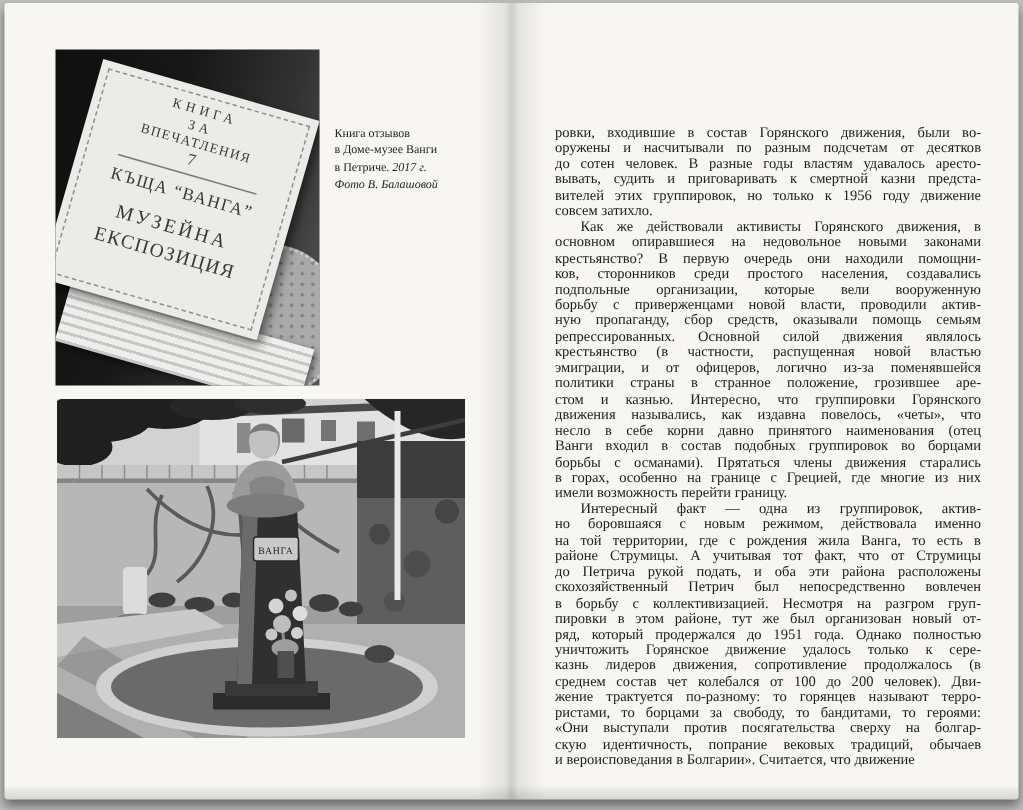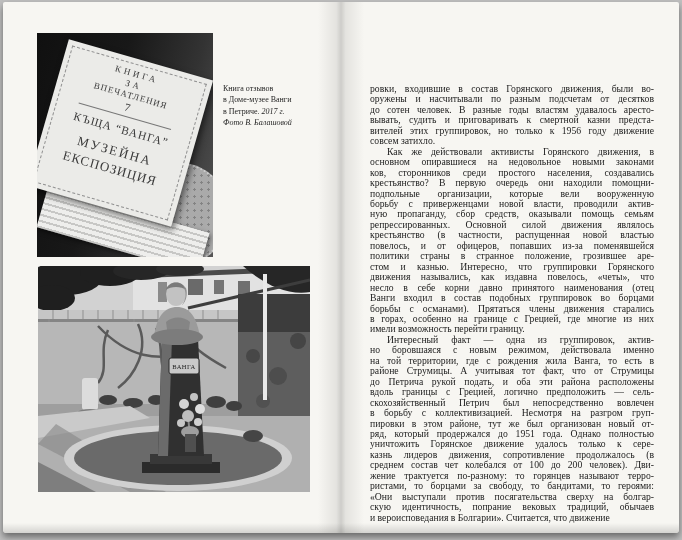--- a/index.html
+++ b/index.html
@@ -205,42 +205,41 @@
     <div class="page right">
       <div class="text-col">
           <div class="tline">ровки, входившие в состав Горянского движения, были во-</div>
           <div class="tline">оружены и насчитывали по разным подсчетам от десятков</div>
           <div class="tline">до сотен человек. В разные годы властям удавалось аресто-</div>
           <div class="tline">вывать, судить и приговаривать к смертной казни предста-</div>
           <div class="tline">вителей этих группировок, но только к 1956 году движение</div>
           <div class="tline plast">совсем затихло.</div>
           <div class="tline pind">Как же действовали активисты Горянского движения, в</div>
           <div class="tline">основном опиравшиеся на недовольное новыми законами</div>
+          <div class="tline">крестьянство? В первую очередь они находили помощни-</div>
           <div class="tline">ков, сторонников среди простого населения, создавались</div>
-          <div class="tline">крестьянство? В первую очередь они находили помощни-</div>
           <div class="tline">подпольные организации, которые вели вооруженную</div>
           <div class="tline">борьбу с приверженцами новой власти, проводили актив-</div>
           <div class="tline">ную пропаганду, сбор средств, оказывали помощь семьям</div>
           <div class="tline">репрессированных. Основной силой движения являлось</div>
           <div class="tline">крестьянство (в частности, распущенная новой властью</div>
-          <div class="tline">повелось, и от офицеров, попавших из-за поменявшейся</div>
+          <div class="tline">эмиграции, и от офицеров, логично из-за поменявшейся</div>
           <div class="tline">политики страны в странное положение, грозившее аре-</div>
           <div class="tline">стом и казнью. Интересно, что группировки Горянского</div>
           <div class="tline">движения назывались, как издавна повелось, «четы», что</div>
           <div class="tline">несло в себе корни давно принятого наименования (отец</div>
           <div class="tline">Ванги входил в состав подобных группировок во борцами</div>
           <div class="tline">борьбы с османами). Прятаться члены движения старались</div>
           <div class="tline">в горах, особенно на границе с Грецией, где многие из них</div>
           <div class="tline plast">имели возможность перейти границу.</div>
           <div class="tline pind">Интересный факт — одна из группировок, актив-</div>
           <div class="tline">но боровшаяся с новым режимом, действовала именно</div>
           <div class="tline">на той территории, где с рождения жила Ванга, то есть в</div>
           <div class="tline">районе Струмицы. А учитывая тот факт, что от Струмицы</div>
           <div class="tline">до Петрича рукой подать, и оба эти района расположены</div>
-          <div class="tline">вдоль границы с Грецией, логично предположить — сель-</div>
           <div class="tline">скохозяйственный Петрич был непосредственно вовлечен</div>
           <div class="tline">в борьбу с коллективизацией. Несмотря на разгром груп-</div>
           <div class="tline">пировки в этом районе, тут же был организован новый от-</div>
           <div class="tline">ряд, который продержался до 1951 года. Однако полностью</div>
           <div class="tline">уничтожить Горянское движение удалось только к сере-</div>
           <div class="tline">казнь лидеров движения, сопротивление продолжалось (в</div>
           <div class="tline">среднем состав чет колебался от 100 до 200 человек). Дви-</div>
           <div class="tline">жение трактуется по-разному: то горянцев называют терро-</div>
           <div class="tline">ристами, то борцами за свободу, то бандитами, то героями:</div>
           <div class="tline">«Они выступали против посягательства сверху на болгар-</div>

